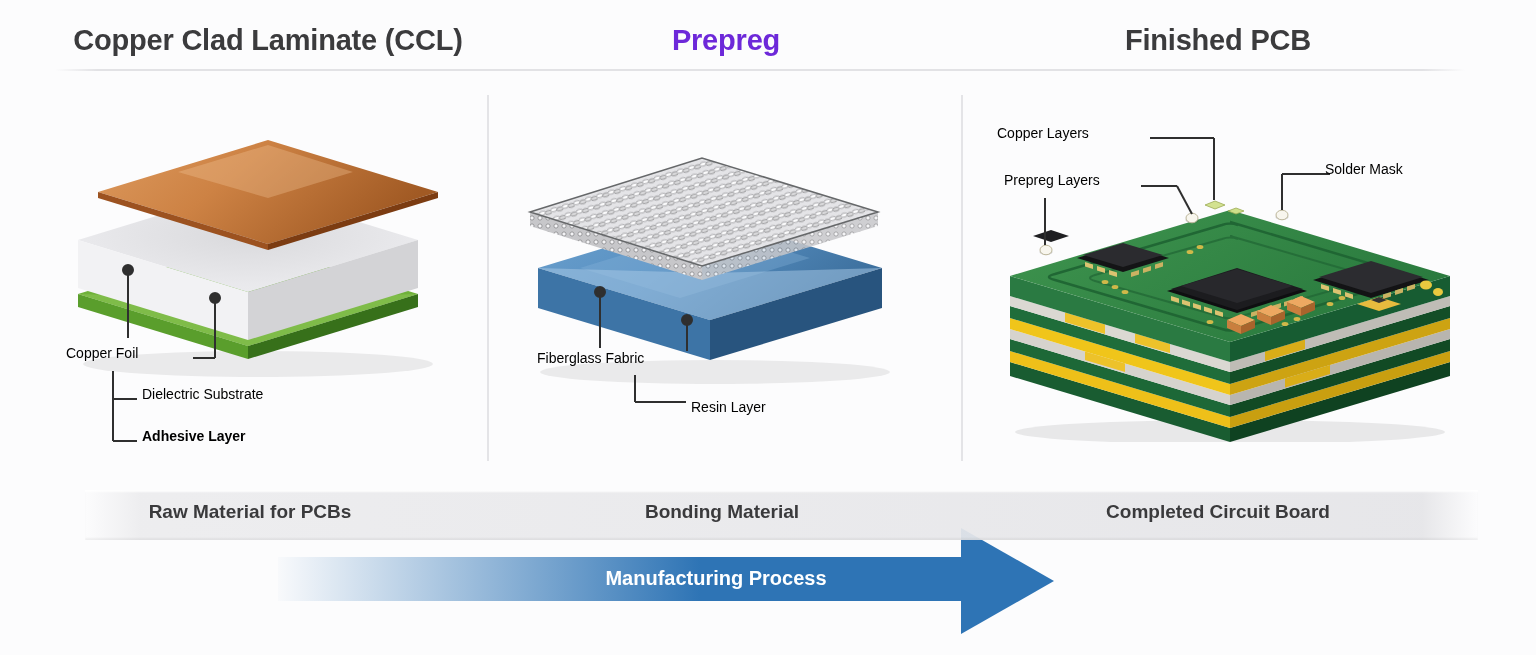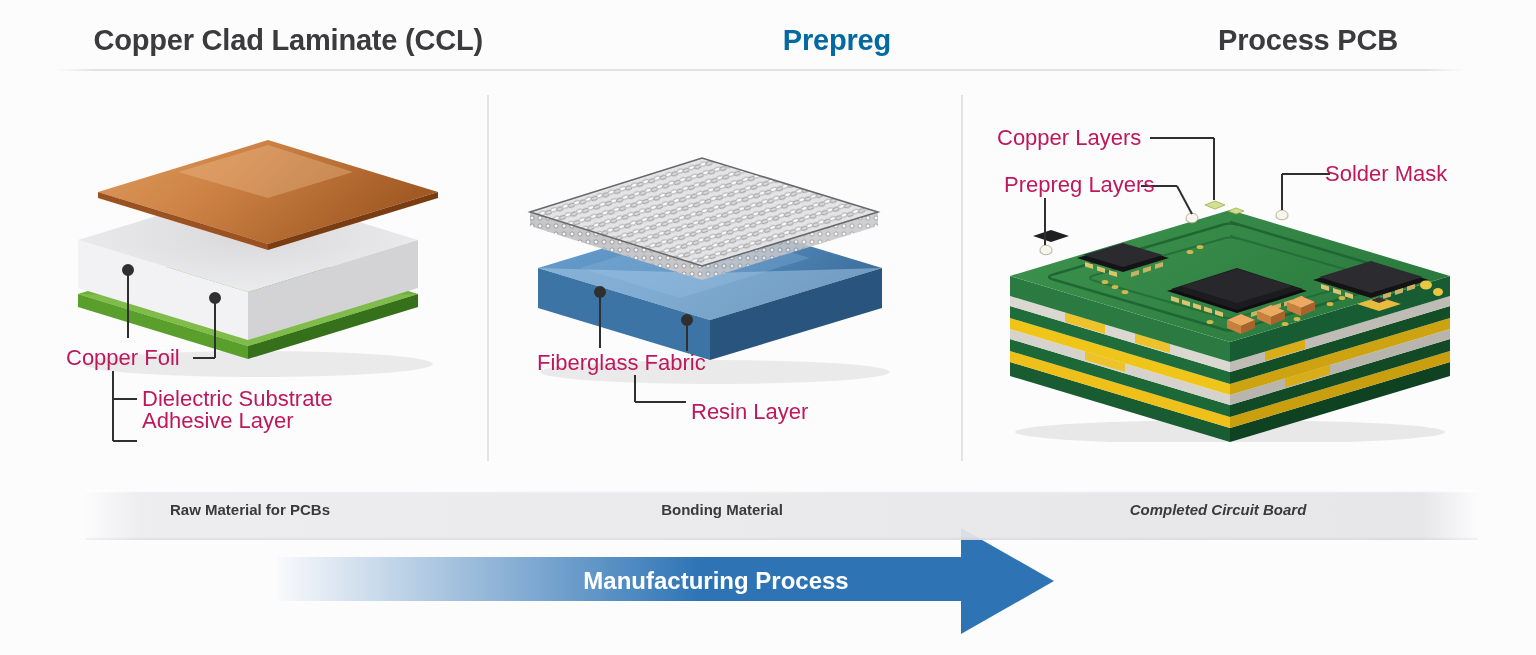--- a/index.html
+++ b/index.html
@@ -1,45 +1,45 @@
 <!DOCTYPE html>
 <html><head>
 <meta charset="utf-8">
 <style>
   html,body{margin:0;padding:0;background:#ffffff;}
   #canvas{
     position:relative;width:1536px;height:655px;overflow:hidden;
     background:#fcfcfd;font-family:"Liberation Sans",sans-serif;
   }
   .abs{position:absolute;}
-  .title{font-size:29px;font-weight:700;color:#3b3b3d;text-align:right;white-space:nowrap;letter-spacing:-0.2px;}
-  .title.blue{color:#0369a1;}
-  .lbl{font-size:22px;color:#be185d;white-space:nowrap;z-index:6;}
-  .caption{font-size:15px;font-weight:600;color:#3a3a3c;white-space:nowrap;z-index:4;transform:translateX(-50%);}
+  .title{font-size:29px;font-weight:700;color:#3b3b3d;text-align:center;white-space:nowrap;letter-spacing:-0.2px;}
+  .title.blue{color:#6d28d9;}
+  .lbl{font-size:14px;color:#000000;white-space:nowrap;z-index:6;}
+  .caption{font-size:19px;font-weight:600;color:#3a3a3c;white-space:nowrap;z-index:4;transform:translateX(-50%);}
   .vdivider{width:2px;background:#e4e4e7;z-index:1;}
   .hrule{height:2px;z-index:1;
     background:linear-gradient(90deg,rgba(228,228,231,0),#e2e2e5 3%,#e2e2e5 97%,rgba(228,228,231,0));}
   .band{
     left:85px;top:490px;width:1393px;height:50px;z-index:3;
     background:linear-gradient(90deg,rgba(234,234,236,0) 0%,rgba(236,236,238,0.93) 4%,rgba(229,229,232,0.93) 96%,rgba(234,234,236,0) 100%);
     box-shadow:inset 0 2px 2px rgba(255,255,255,.9), inset 0 -2px 2px rgba(0,0,0,.05);
   }
-  .arrow-label{font-size:24px;font-weight:700;color:#ffffff;text-align:center;z-index:2;white-space:nowrap;transform:translateX(-50%);}
+  .arrow-label{font-size:20px;font-weight:700;color:#ffffff;text-align:center;z-index:2;white-space:nowrap;transform:translateX(-50%);}
   svg{display:block;}
   .illus{z-index:2;}
   .overlay{z-index:5;pointer-events:none;}
 </style>
 </head>
 <body>
 
 <div id="canvas">
 
   <div class="abs title" style="left:53px;top:24px;width:430px;">Copper Clad Laminate (CCL)</div>
   <div class="abs title blue" style="left:561px;top:24px;width:330px;">Prepreg</div>
-  <div class="abs title" style="left:1038px;top:24px;width:360px;">Process PCB</div>
+  <div class="abs title" style="left:1038px;top:24px;width:360px;">Finished PCB</div>
 
   <div class="abs hrule" style="left:55px;top:69px;width:1410px;"></div>
   <div class="abs vdivider" style="left:487px;top:95px;height:366px;"></div>
   <div class="abs vdivider" style="left:961px;top:95px;height:366px;"></div>
 
   <svg class="abs illus" style="left:58px;top:128px;" width="420" height="250" viewBox="0 0 420 250">
     <defs>
       <linearGradient id="copperGrad" x1="0" y1="0" x2="1" y2="0.35">
         <stop offset="0" stop-color="#dd9a5e"></stop>
         <stop offset="0.45" stop-color="#cd8244"></stop>
@@ -264,21 +264,21 @@
       <line x1="1141" y1="186" x2="1177" y2="186"></line>
       <line x1="1177" y1="186" x2="1192" y2="214"></line>
       <line x1="1045" y1="198" x2="1045" y2="245"></line>
       <line x1="1282" y1="174" x2="1330" y2="174"></line>
       <line x1="1282" y1="174" x2="1282" y2="210"></line>
     </g>
   </svg>
 
   <div class="abs lbl" style="left:66px;top:345px;">Copper Foil</div>
   <div class="abs lbl" style="left:142px;top:386px;">Dielectric Substrate</div>
-  <div class="abs lbl" style="left:142px;top:408px;">Adhesive Layer</div>
+  <div class="abs lbl" style="left:142px;top:428px;font-weight:bold;">Adhesive Layer</div>
 
   <div class="abs lbl" style="left:537px;top:350px;text-align:center;">Fiberglass Fabric</div>
   <div class="abs lbl" style="left:691px;top:399px;">Resin Layer</div>
 
   <div class="abs lbl" style="left:997px;top:125px;">Copper Layers</div>
   <div class="abs lbl" style="left:1004px;top:172px;">Prepreg Layers</div>
   <div class="abs lbl" style="left:1325px;top:161px;">Solder Mask</div>
 
   <svg class="abs" style="left:270px;top:525px;z-index:1;" width="790" height="115" viewBox="0 0 790 115">
     <defs>
@@ -287,17 +287,17 @@
         <stop offset="1" stop-color="#2e74b5" stop-opacity="1"></stop>
       </linearGradient>
     </defs>
     <rect x="8" y="32" width="683" height="44" fill="url(#arrowGradX)"></rect>
     <polygon points="691,3 784,56 691,109" fill="url(#arrowGradX)"></polygon>
   </svg>
 
   <div class="abs band"></div>
   <div class="abs caption" style="left:250px;top:501px;">Raw Material for PCBs</div>
   <div class="abs caption" style="left:722px;top:501px;">Bonding Material</div>
-  <div class="abs caption" style="left:1218px;top:501px;font-style:italic;">Completed Circuit Board</div>
+  <div class="abs caption" style="left:1218px;top:501px;">Completed Circuit Board</div>
 
   <div class="abs arrow-label" style="left:716px;top:567px;">Manufacturing Process</div>
 
 </div>
 
 </body></html>

